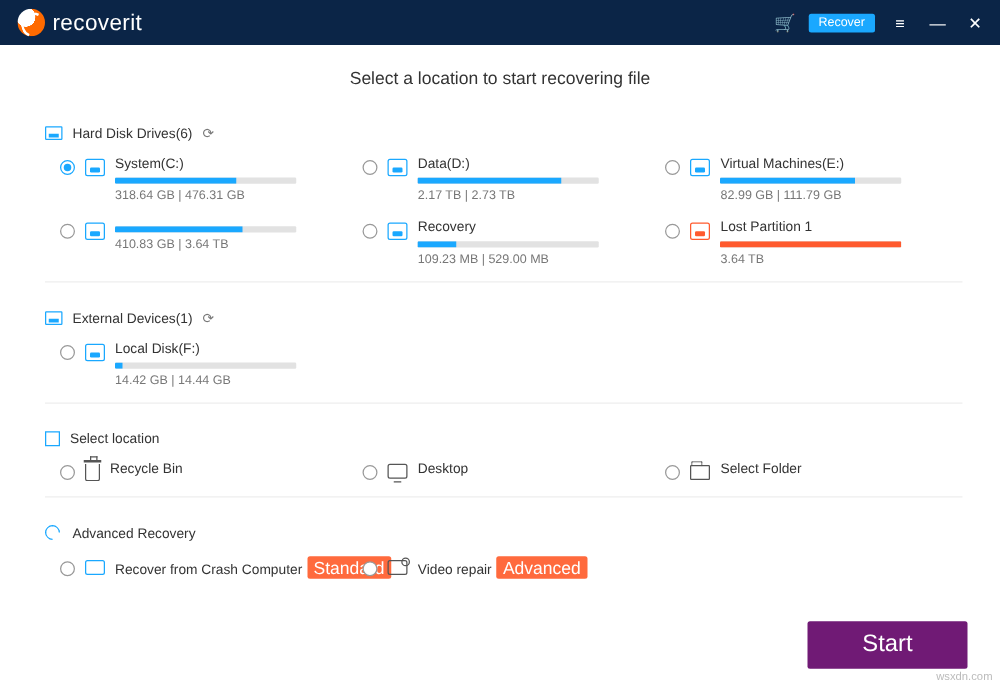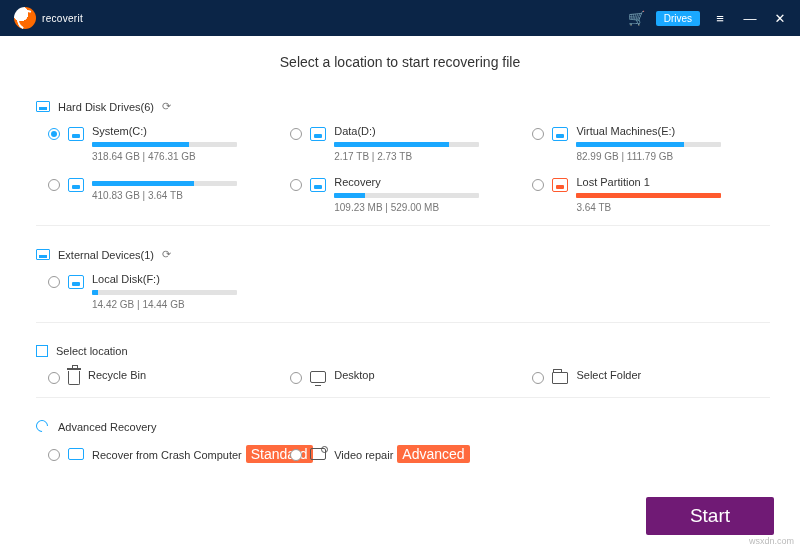--- a/index.html
+++ b/index.html
@@ -1,21 +1,21 @@
 <!DOCTYPE html>
 <html><head>
 <meta charset="utf-8">
 <style>
   * { box-sizing: border-box; margin: 0; padding: 0; font-family: "Segoe UI", Arial, sans-serif; }
   body { background: #fff; width: 800px; height: 549px; overflow: hidden; display: flex; flex-direction: column; }
   .titlebar { height: 36px; background: #0b2547; display: flex; align-items: center; padding: 0 10px 0 14px; }
   .logo { display: flex; align-items: center; gap: 6px; }
   .logo-mark { width: 22px; height: 22px; border-radius: 50%; background: radial-gradient(circle at 30% 30%, #fff 0 35%, transparent 36%), #ff6a00; position: relative; }
   .logo-mark::after{content:"";position:absolute;left:3px;top:3px;width:16px;height:16px;border:2px solid #fff;border-radius:50%;border-right-color:transparent;border-bottom-color:transparent;transform:rotate(-20deg);}
-  .logo-text { color: #fff; font-size: 10px; font-weight: 400; letter-spacing: .3px;}
+  .logo-text { color: #fff; font-size: 18px; font-weight: 400; letter-spacing: .3px;}
   .titlebar-right { margin-left: auto; display: flex; align-items: center; gap: 10px; }
   .cart-icon { color: #ff5a2e; font-size: 14px; }
   .active-badge { background: #1aa8ff; color: #fff; font-size: 10px; padding: 2px 8px; border-radius: 2px; }
   .win-btn { color: #fff; width: 20px; text-align: center; cursor: pointer; font-size: 13px; }
   .page-title { text-align: center; font-size: 14px; color: #333; padding: 18px 0 8px; }
   .content { flex: 1; padding: 0 30px 0 36px; overflow: auto; }
   .section { margin-top: 22px; }
   .section-header { display: flex; align-items: center; gap: 8px; font-size: 11px; color: #333; margin-bottom: 8px; }
   .sec-icon { width: 14px; height: 14px; display: inline-flex; align-items: center; justify-content: center; }
   .refresh-icon { color:#777; }
@@ -58,21 +58,21 @@
 </head>
 <body>
 
 <div class="titlebar">
   <div class="logo">
     <span class="logo-mark"></span>
     <span class="logo-text">recoverit</span>
   </div>
   <div class="titlebar-right">
     <span class="cart-icon">🛒</span>
-    <span class="active-badge">Drives</span>
+    <span class="active-badge">Recover</span>
     <span class="win-btn">≡</span>
     <span class="win-btn">—</span>
     <span class="win-btn">✕</span>
   </div>
 </div>
 
 <div class="page-title">Select a location to start recovering file</div>
 
 <div class="content">
 

